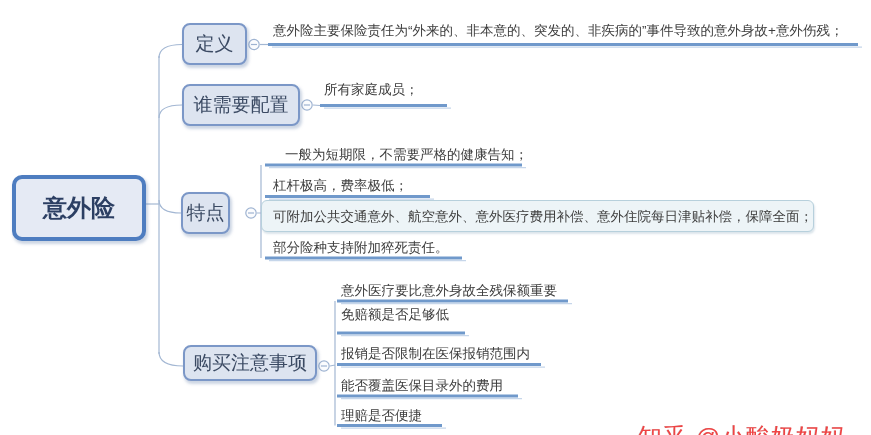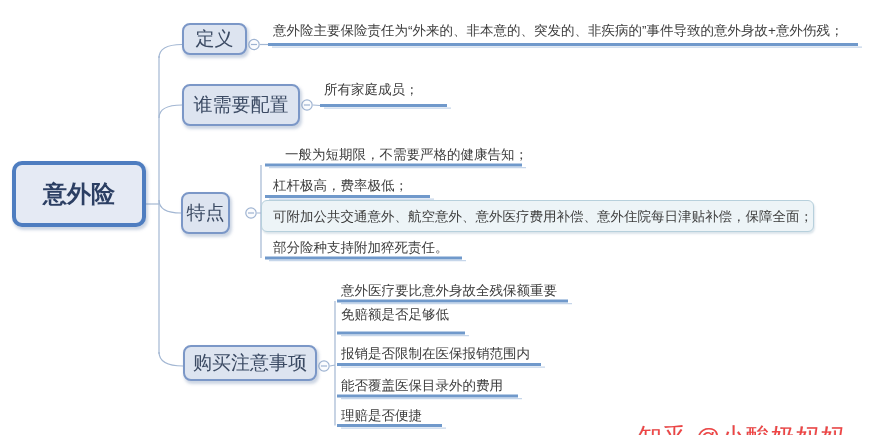--- a/index.html
+++ b/index.html
@@ -2,23 +2,23 @@
 <html><head>
 <meta charset="utf-8">
 <style>
   html,body{margin:0;padding:0;}
   body{font-family:"Liberation Sans","DejaVu Sans",sans-serif;}
   #canvas{position:relative;width:871px;height:435px;background:#ffffff;overflow:hidden;}
   #connector-svg{position:absolute;left:0;top:0;width:871px;height:435px;}
   .node{position:absolute;box-sizing:border-box;display:flex;align-items:center;justify-content:center;
         background:#dde4f0;border:2px solid #7b97c7;border-radius:8px;color:#3b4a63;font-size:19px;
         box-shadow:1.5px 2.5px 3px rgba(110,135,175,.35);white-space:nowrap;}
-  .n-root{left:12px;top:161px;width:134px;height:66px;border:4px solid #4e7dc0;border-radius:10px;
+  .n-root{left:12px;top:175px;width:134px;height:66px;border:4px solid #4e7dc0;border-radius:10px;
         background:#e5eaf4;font-size:24px;font-weight:bold;color:#2c3f63;}
-  .n-def{left:182px;top:23px;width:65px;height:32px;}
+  .n-def{left:182px;top:23px;width:65px;height:42px;}
   .n-who{left:182px;top:84px;width:118px;height:42px;}
   .n-feat{left:181px;top:192px;width:49px;height:42px;}
   .n-buy{left:183px;top:345px;width:134px;height:36px;}
   .leaf{position:absolute;font-size:13.5px;color:#3c3c3c;white-space:nowrap;line-height:16px;}
   .lf-def{left:273px;top:23px;}
   .lf-who{left:324px;top:82px;}
   .lf-f1{left:273px;top:147px;margin-left:12px;}
   .lf-f2{left:273px;top:178px;}
   .lf-f3{left:273px;top:209px;}
   .lf-f4{left:273px;top:240px;}

